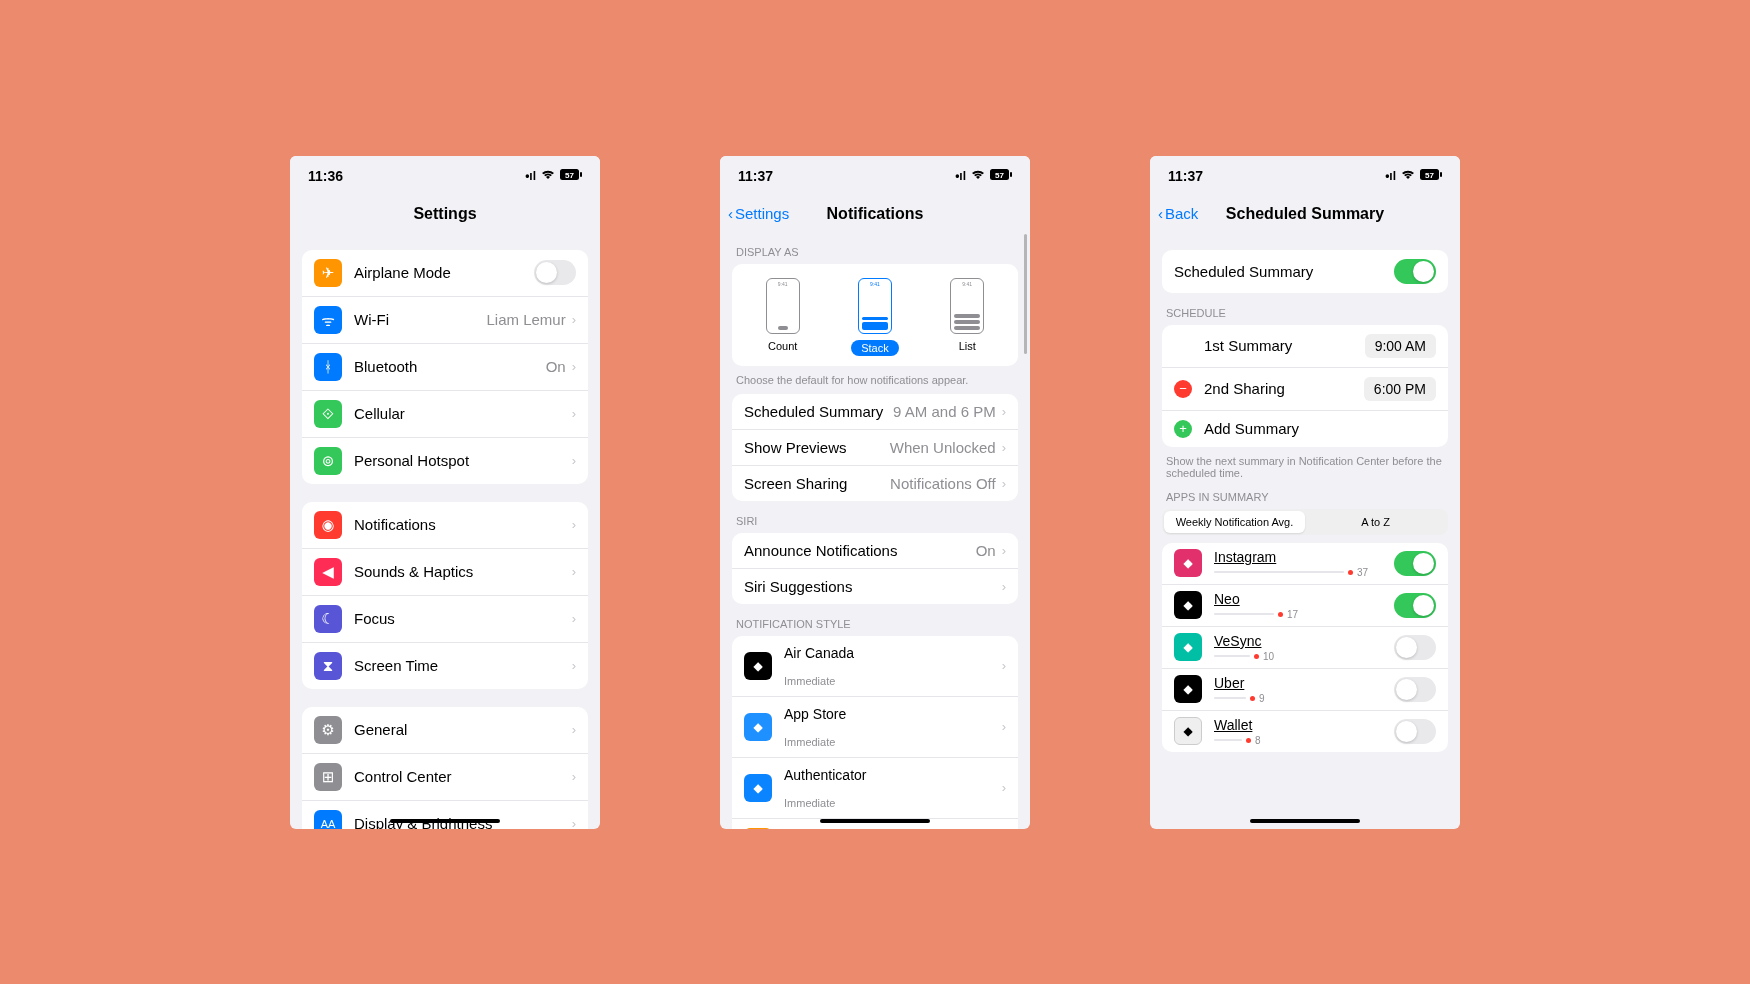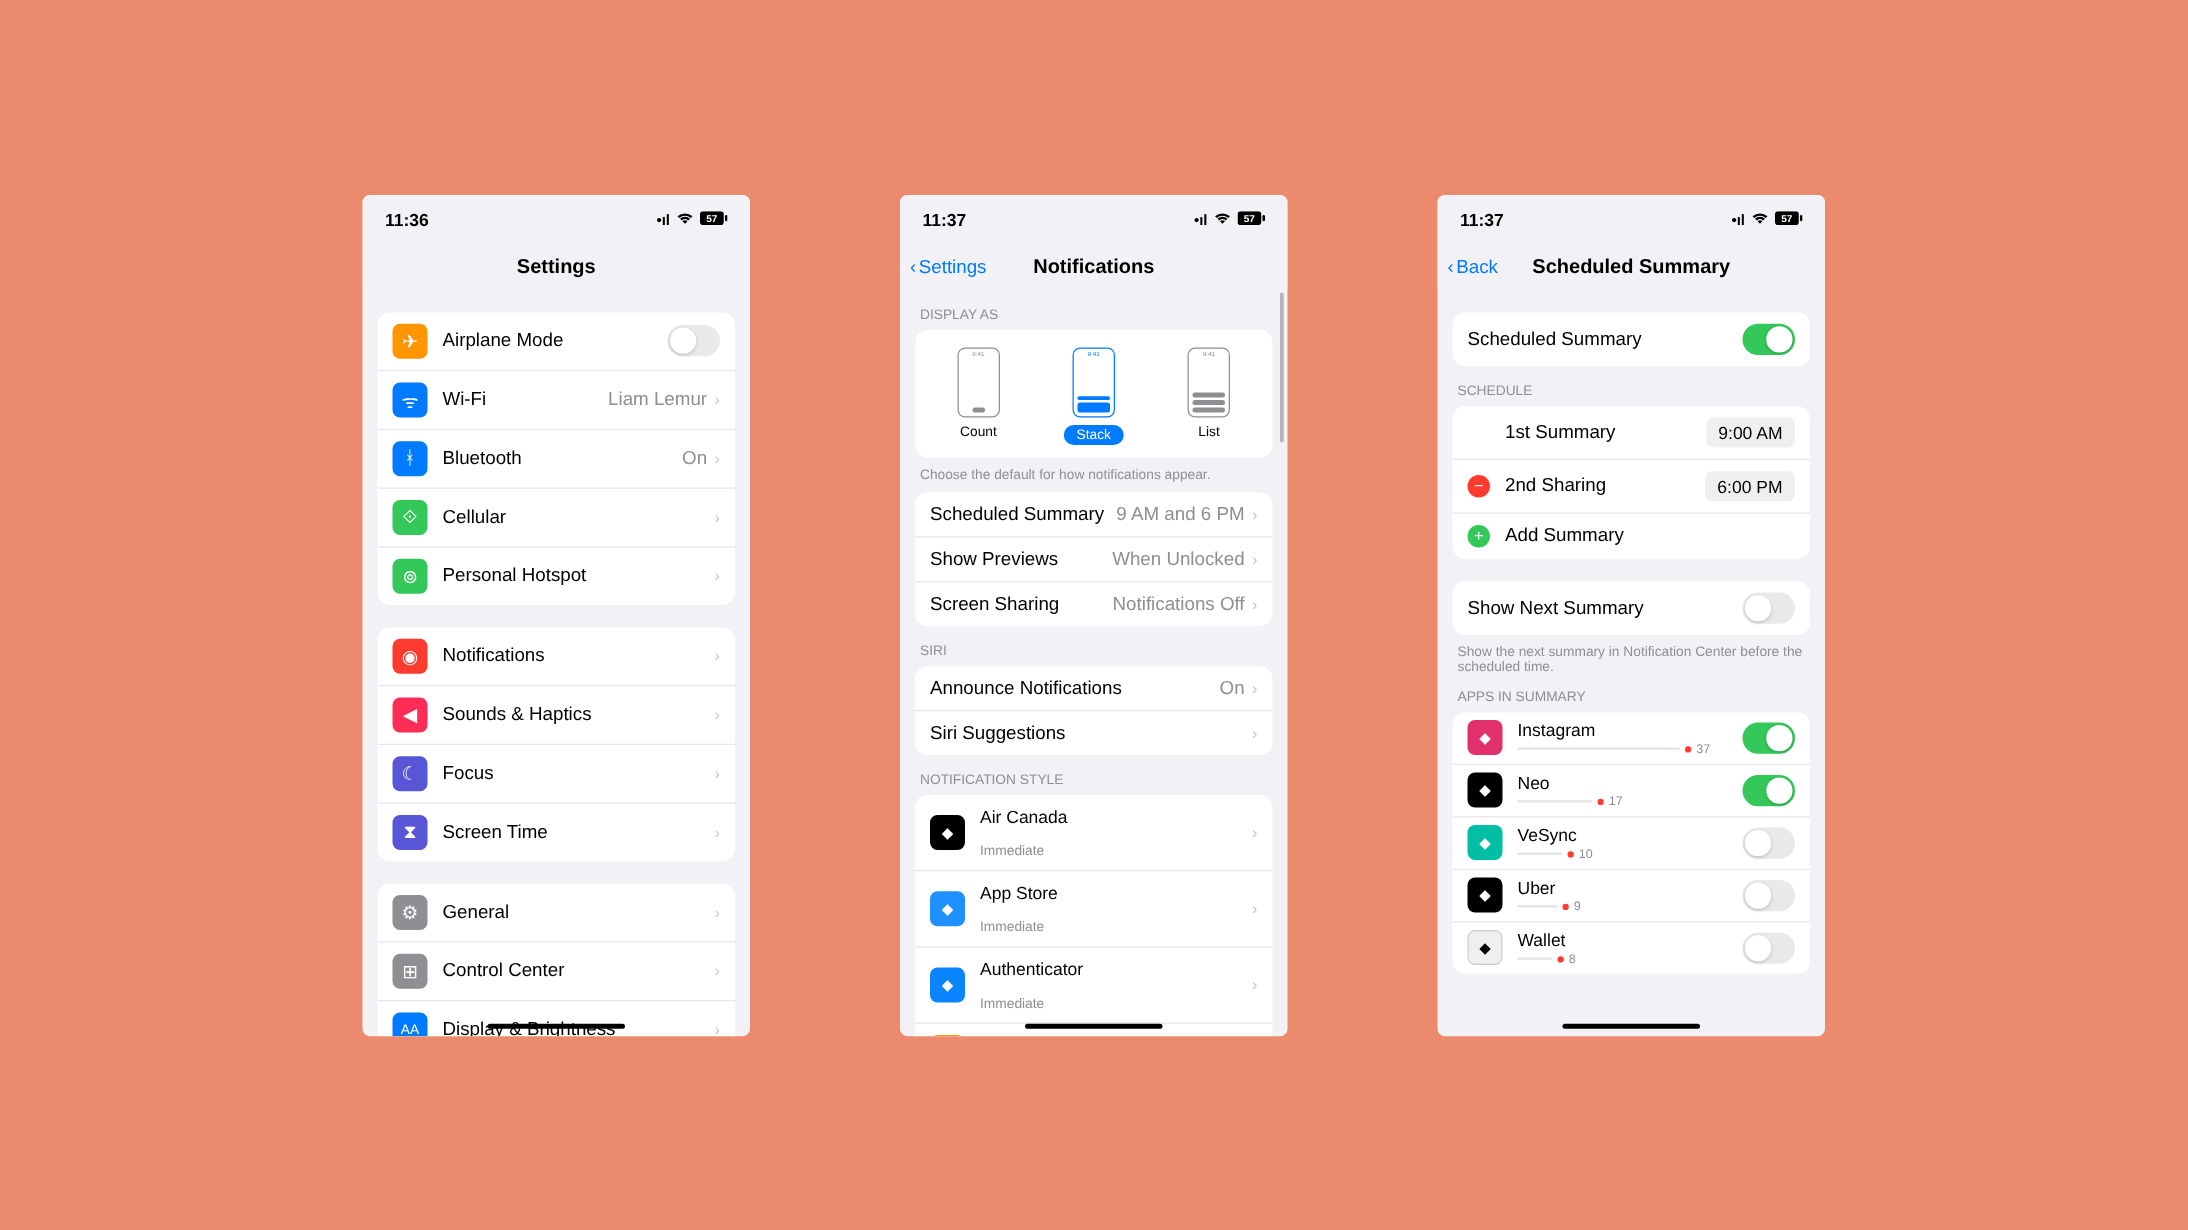--- a/index.html
+++ b/index.html
@@ -165,21 +165,21 @@
   .add-circle { width:18px;height:18px;border-radius:50%;background:#34c759;color:#fff;display:flex;align-items:center;justify-content:center;font-size:13px;margin-right:12px;flex-shrink:0;}
 
   .seg-control {
     display:flex;background:#efeff0;border-radius:8px;margin:0 12px 8px 12px;padding:2px;font-size:11px;
   }
   .seg-item { flex:1;text-align:center;padding:5px;border-radius:6px;cursor:pointer;}
   .seg-item.active { background:#fff;box-shadow:0 1px 2px rgba(0,0,0,0.1); font-weight:500;}
   .app-row { display:flex;align-items:center;padding:6px 12px;border-bottom:0.5px solid #e5e5ea; }
   .app-row:last-child{border-bottom:none;}
   .app-meta { flex:1;display:flex;flex-direction:column;gap:2px; }
-  .app-name { font-size:14px; }
+  .app-name { font-size:14px;text-decoration:underline; }
   .meter-row { display:flex;align-items:center;gap:4px; }
   .meter { height:2px;background:#e5e5ea;flex:0 0 auto;border-radius:1px;position:relative; }
   .meter-dot { width:5px;height:5px;background:#ff3b30;border-radius:50%; }
   .meter-count { font-size:10px;color:#8e8e93; }
   .scroll-indicator{position:absolute;top:78px;right:3px;width:3px;height:120px;background:rgba(0,0,0,0.25);border-radius:2px;}
 </style>
 </head>
 <body>
 
 <div class="phone">
@@ -442,29 +442,27 @@
           <div class="remove-circle">−</div>
           <span class="row-label">2nd Sharing</span>
           <span class="time-pill">6:00 PM</span>
         </div>
         <div class="row">
           <div class="add-circle">+</div>
           <span class="row-label">Add Summary</span>
         </div>
       </div>
 
-    <div class="group mt">
-      <div class="row">
-        <span class="row-label">Show Next Summary</span>
-        <div class="toggle"></div>
-      </div>
+    <div class="helper-text">Show the next summary in Notification Center before the scheduled time.</div>
+
+    <div class="section-header" style="padding-top:4px;">APPS IN SUMMARY</div>
+    <div class="seg-control">
+      <div class="seg-item active">Weekly Notification Avg.</div>
+      <div class="seg-item">A to Z</div>
     </div>
-    <div class="helper-text">Show the next summary in Notification Center before the scheduled time.</div>
-
-    <div class="section-header" style="padding-top:4px;">APPS IN SUMMARY</div>
     <div class="group" style="margin-top:0;" id="p3apps">
         <div class="app-row">
           <div class="app-icon" style="background: rgb(225, 48, 108);">◆</div>
           <div class="app-meta">
             <span class="app-name">Instagram</span>
             <div class="meter-row">
               <div class="meter" style="width: 130px;"></div>
               <div class="meter-dot"></div>
               <span class="meter-count">37</span>
             </div>

